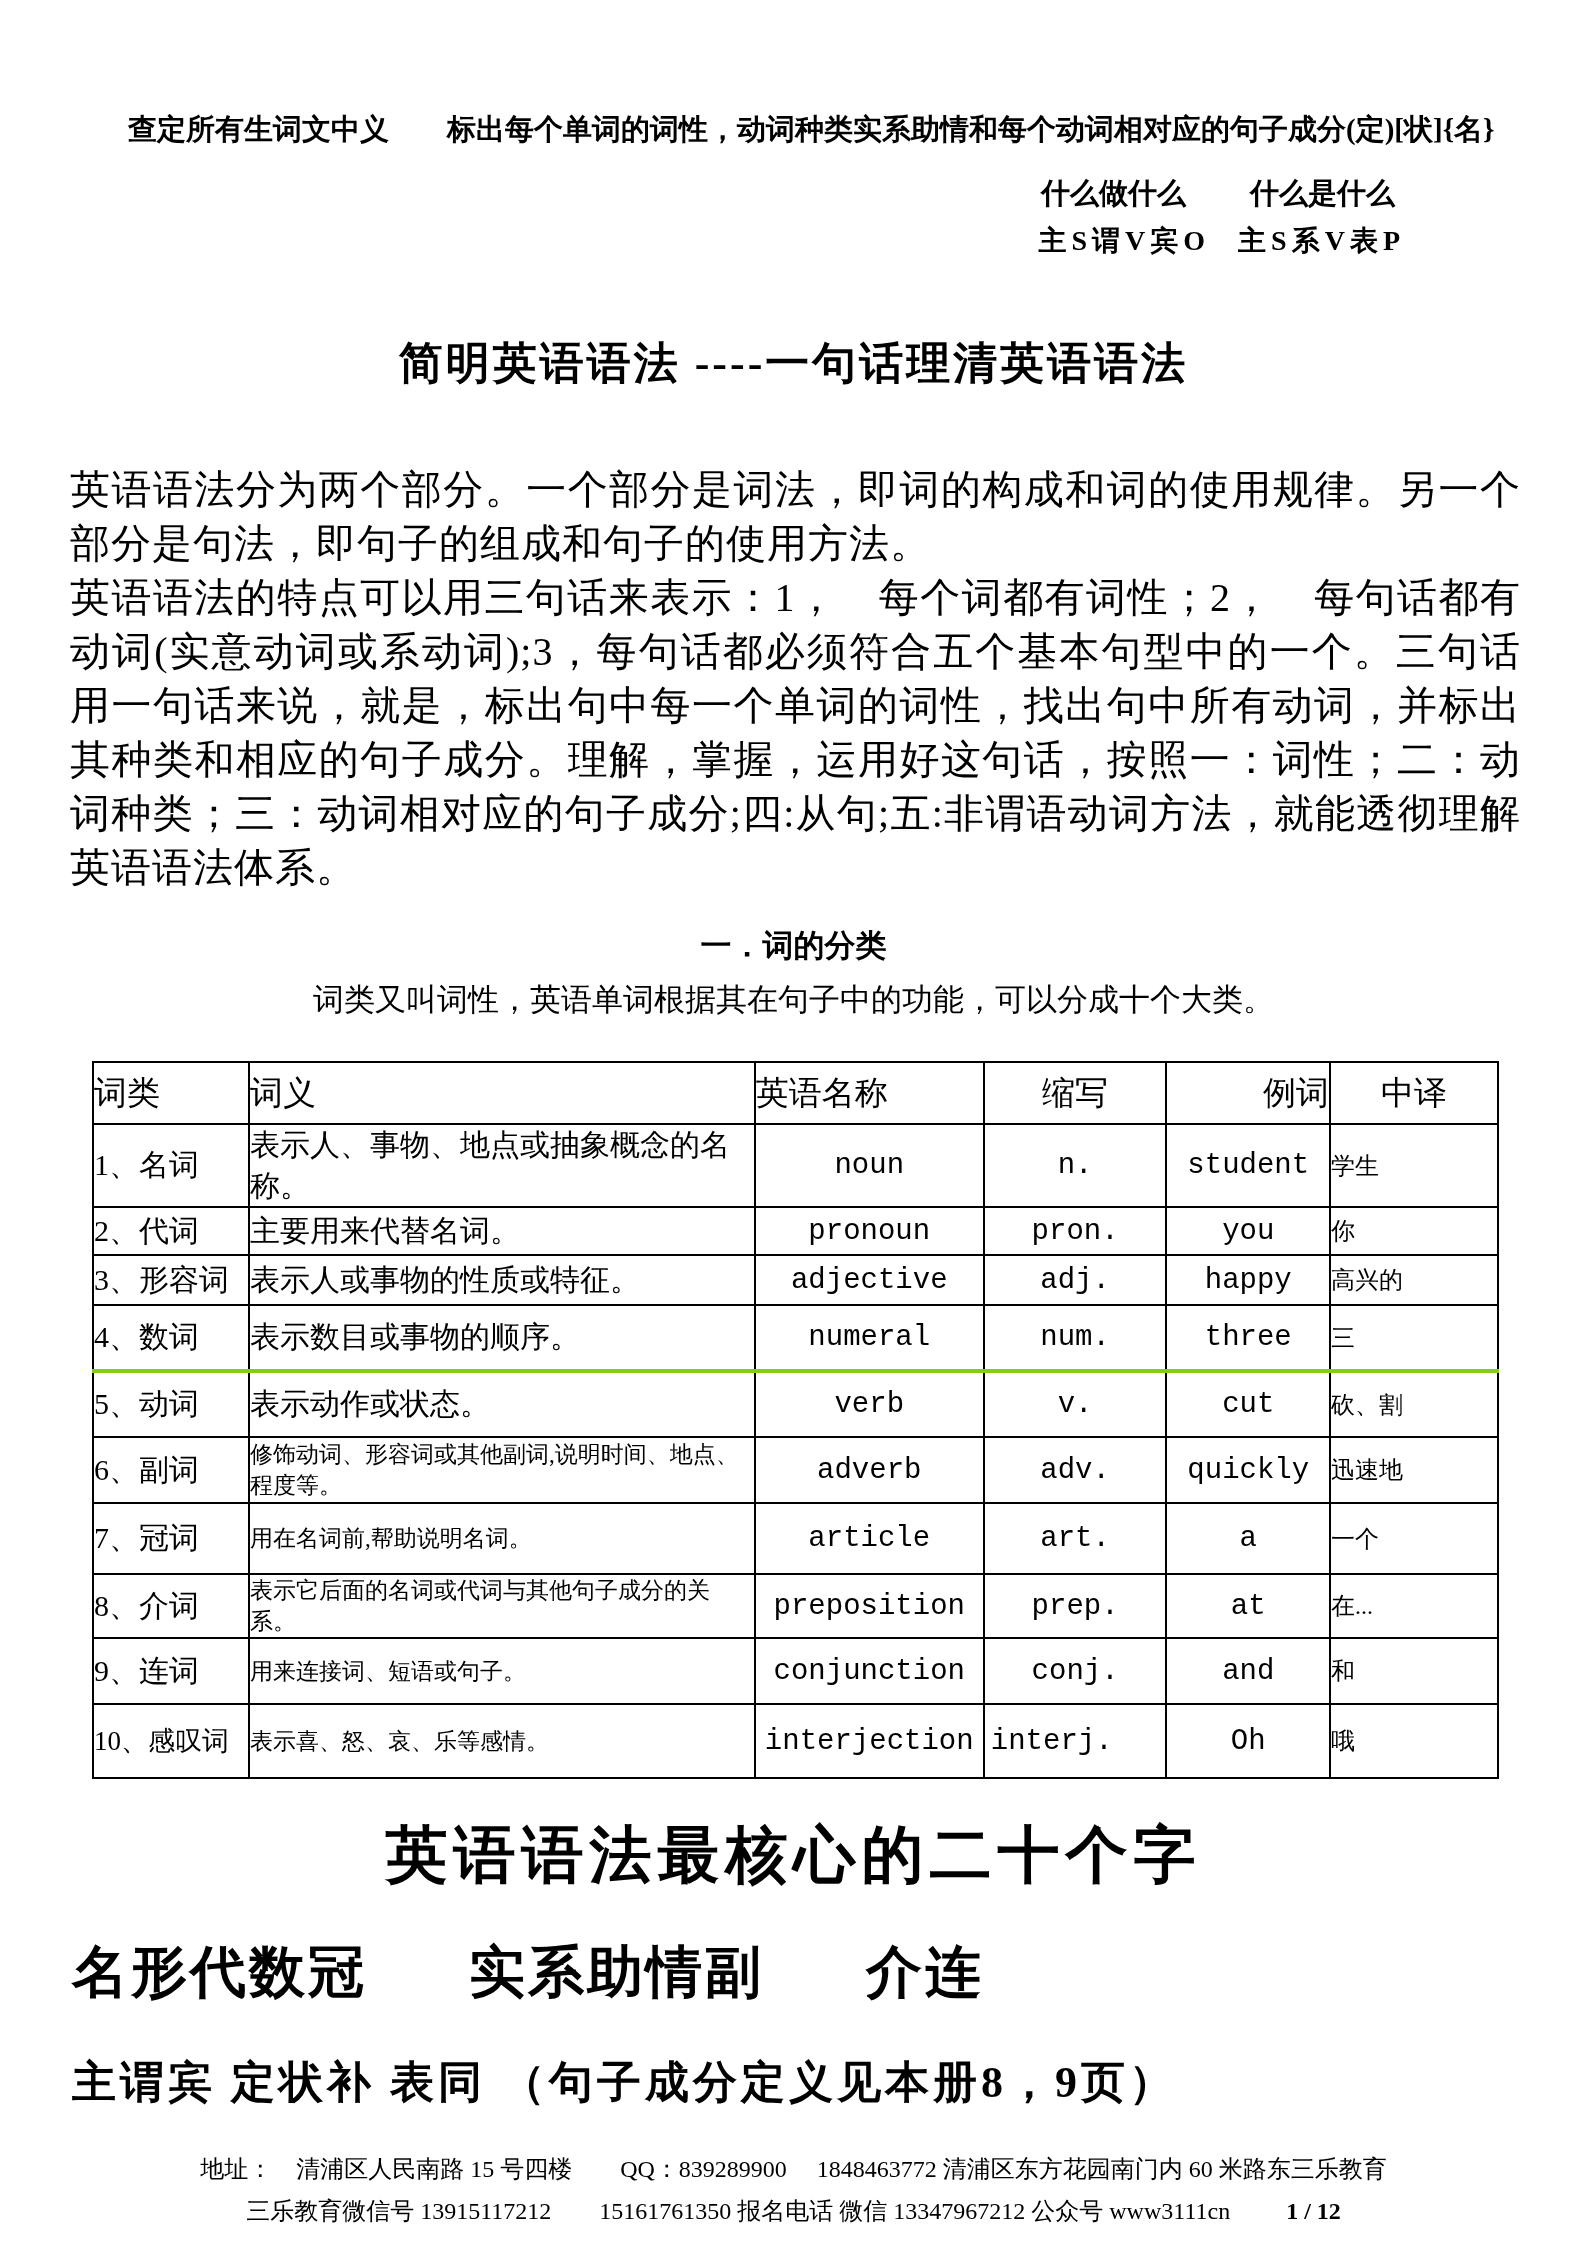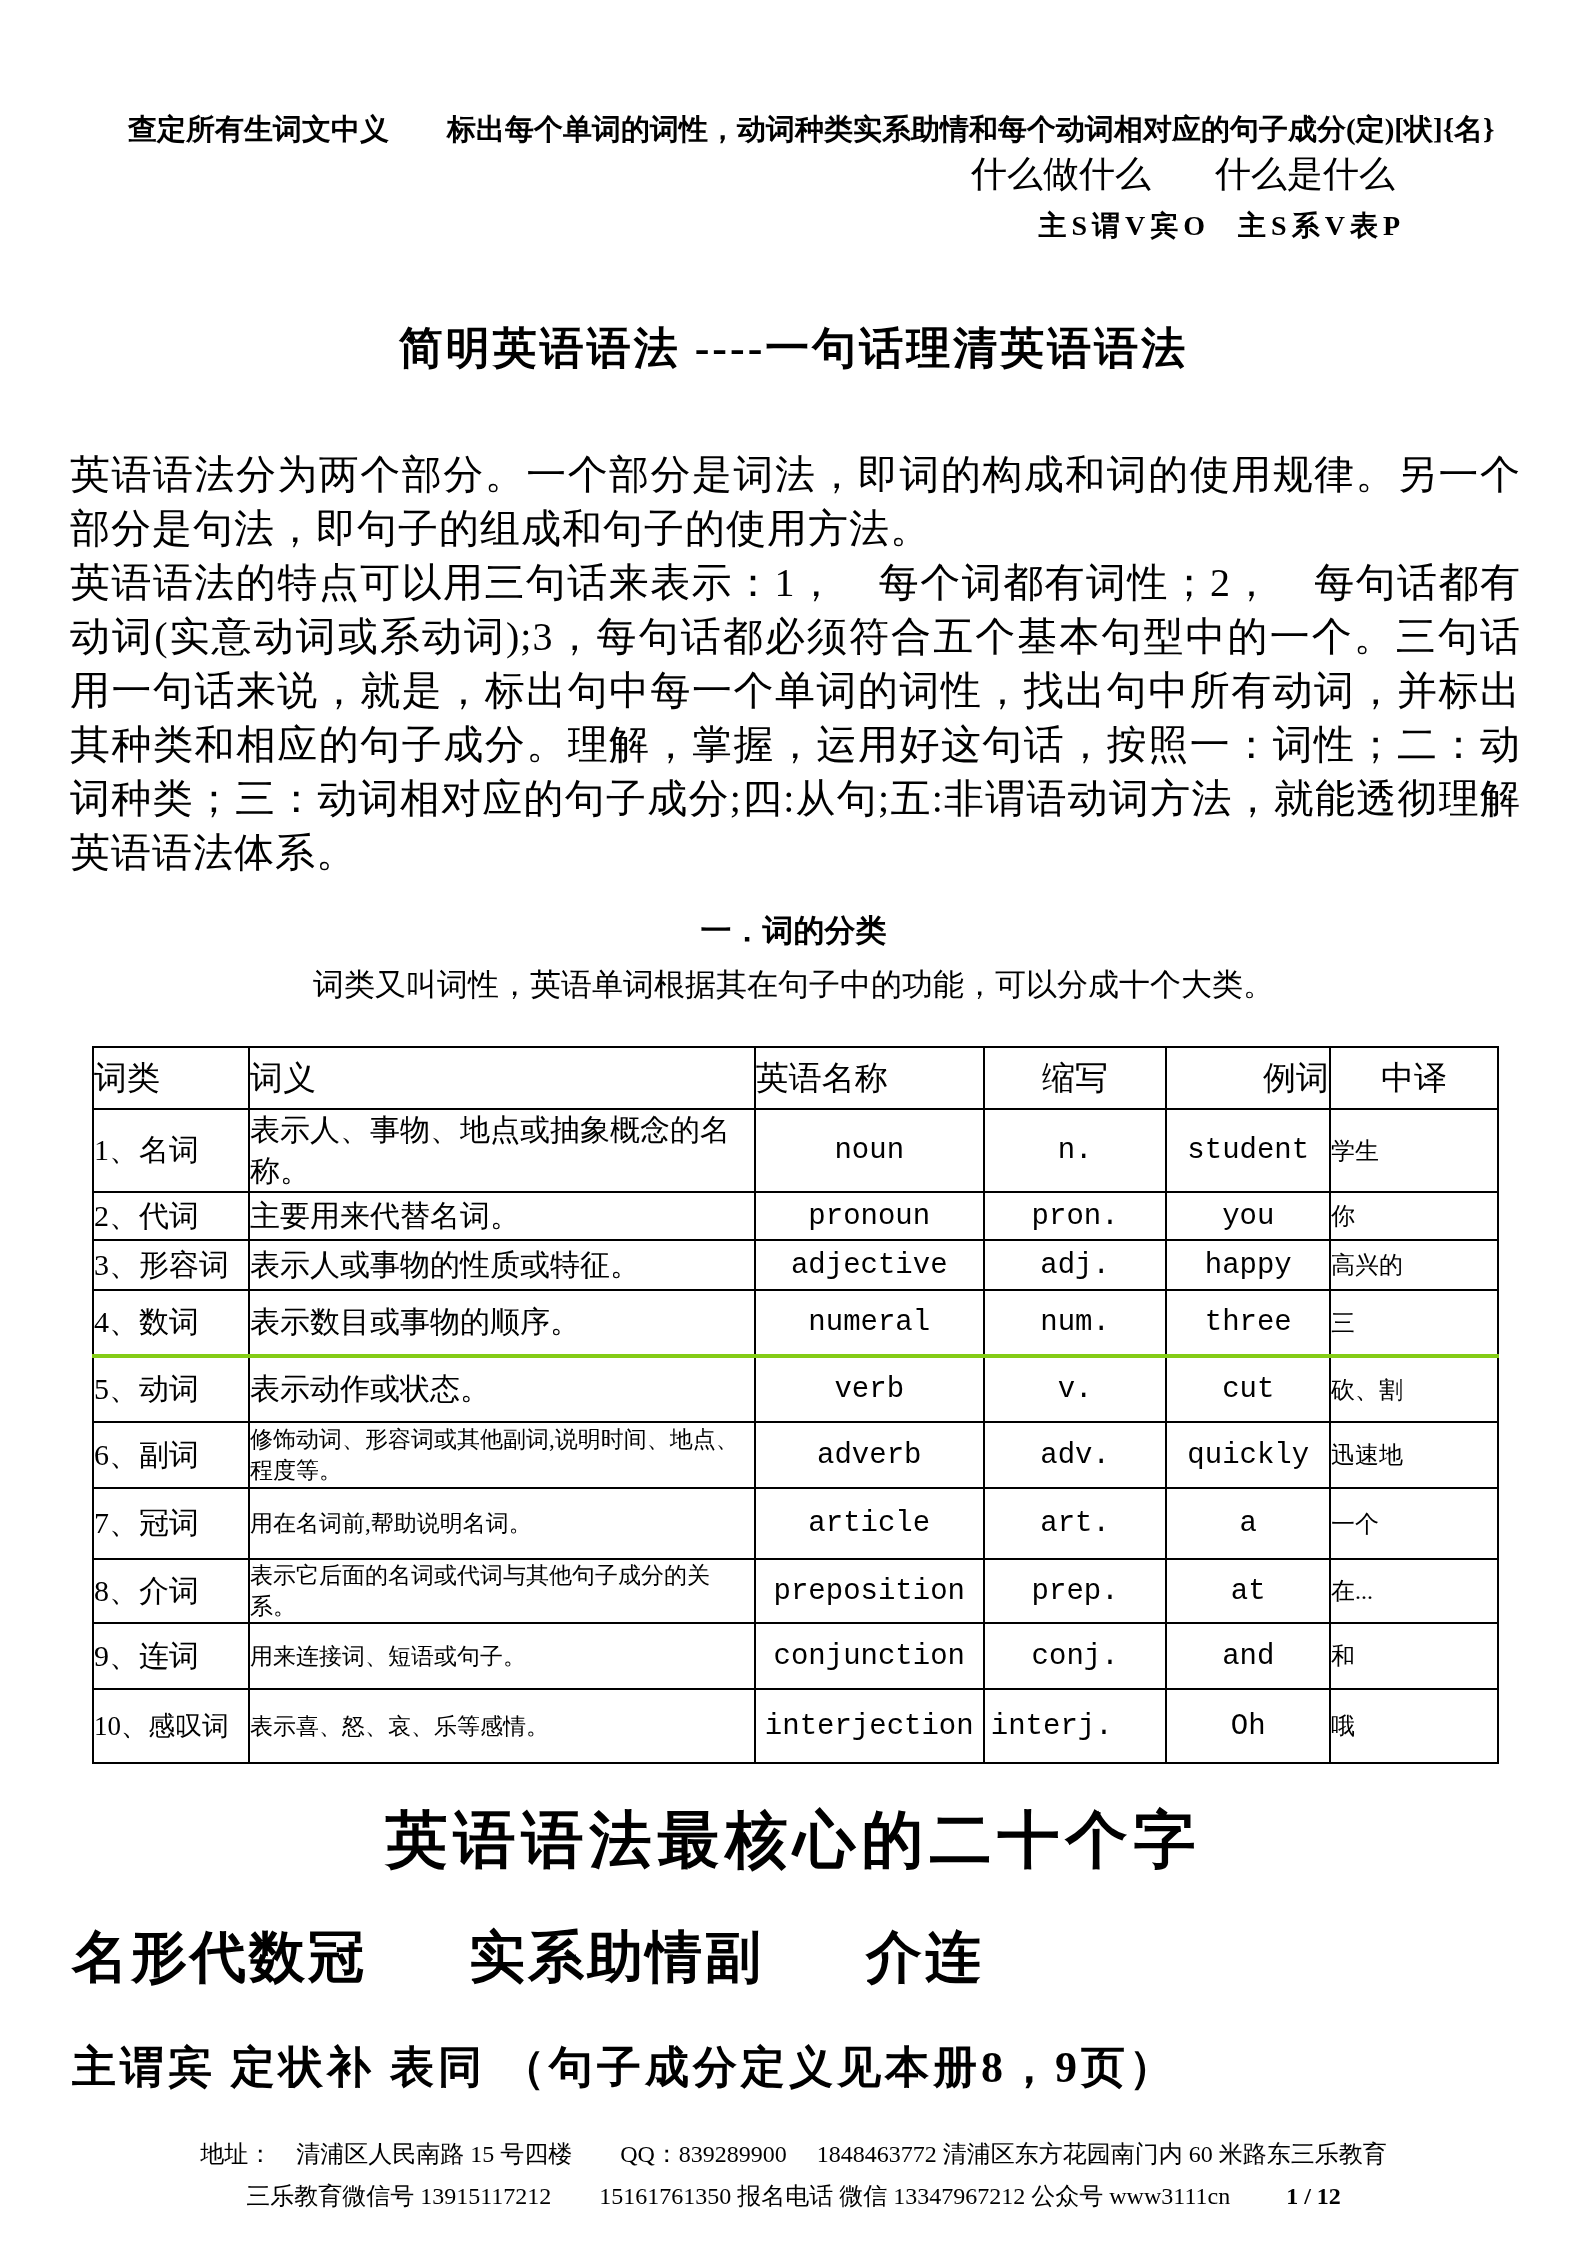--- a/index.html
+++ b/index.html
@@ -8,21 +8,21 @@
     width:1587px;height:2245px;
     margin:0 auto;
     background:#ffffff;
     color:#000000;
     font-family:"Liberation Serif","DejaVu Serif",serif;
     overflow:hidden;
   }
   
   .top-note{padding-top:110px;}
   .tn1{margin-left:128px;font-size:29px;font-weight:700;white-space:nowrap;}
-  .tn2{text-align:right;padding-right:192px;font-size:36px;font-weight:400;margin-top:0;}
+  .tn2{text-align:right;padding-right:192px;font-size:29px;font-weight:700;margin-top:24px;}
   .tn2 .tn-gap{display:inline-block;width:64px;}
   .tn3{text-align:right;padding-right:182px;font-size:28px;font-weight:700;margin-top:8px;}
   .tn3 .tn-gap{display:inline-block;width:28px;}
   .tn3 span[data-bind]{letter-spacing:5px;}
   
   .doc-title{text-align:center;font-size:44px;font-weight:700;margin-top:74px;letter-spacing:3px;}
   
   .intro{margin:70px 66px 0 70px;font-size:40px;line-height:54px;text-align:justify;letter-spacing:1px;}
   .intro p{margin:0;}
   

